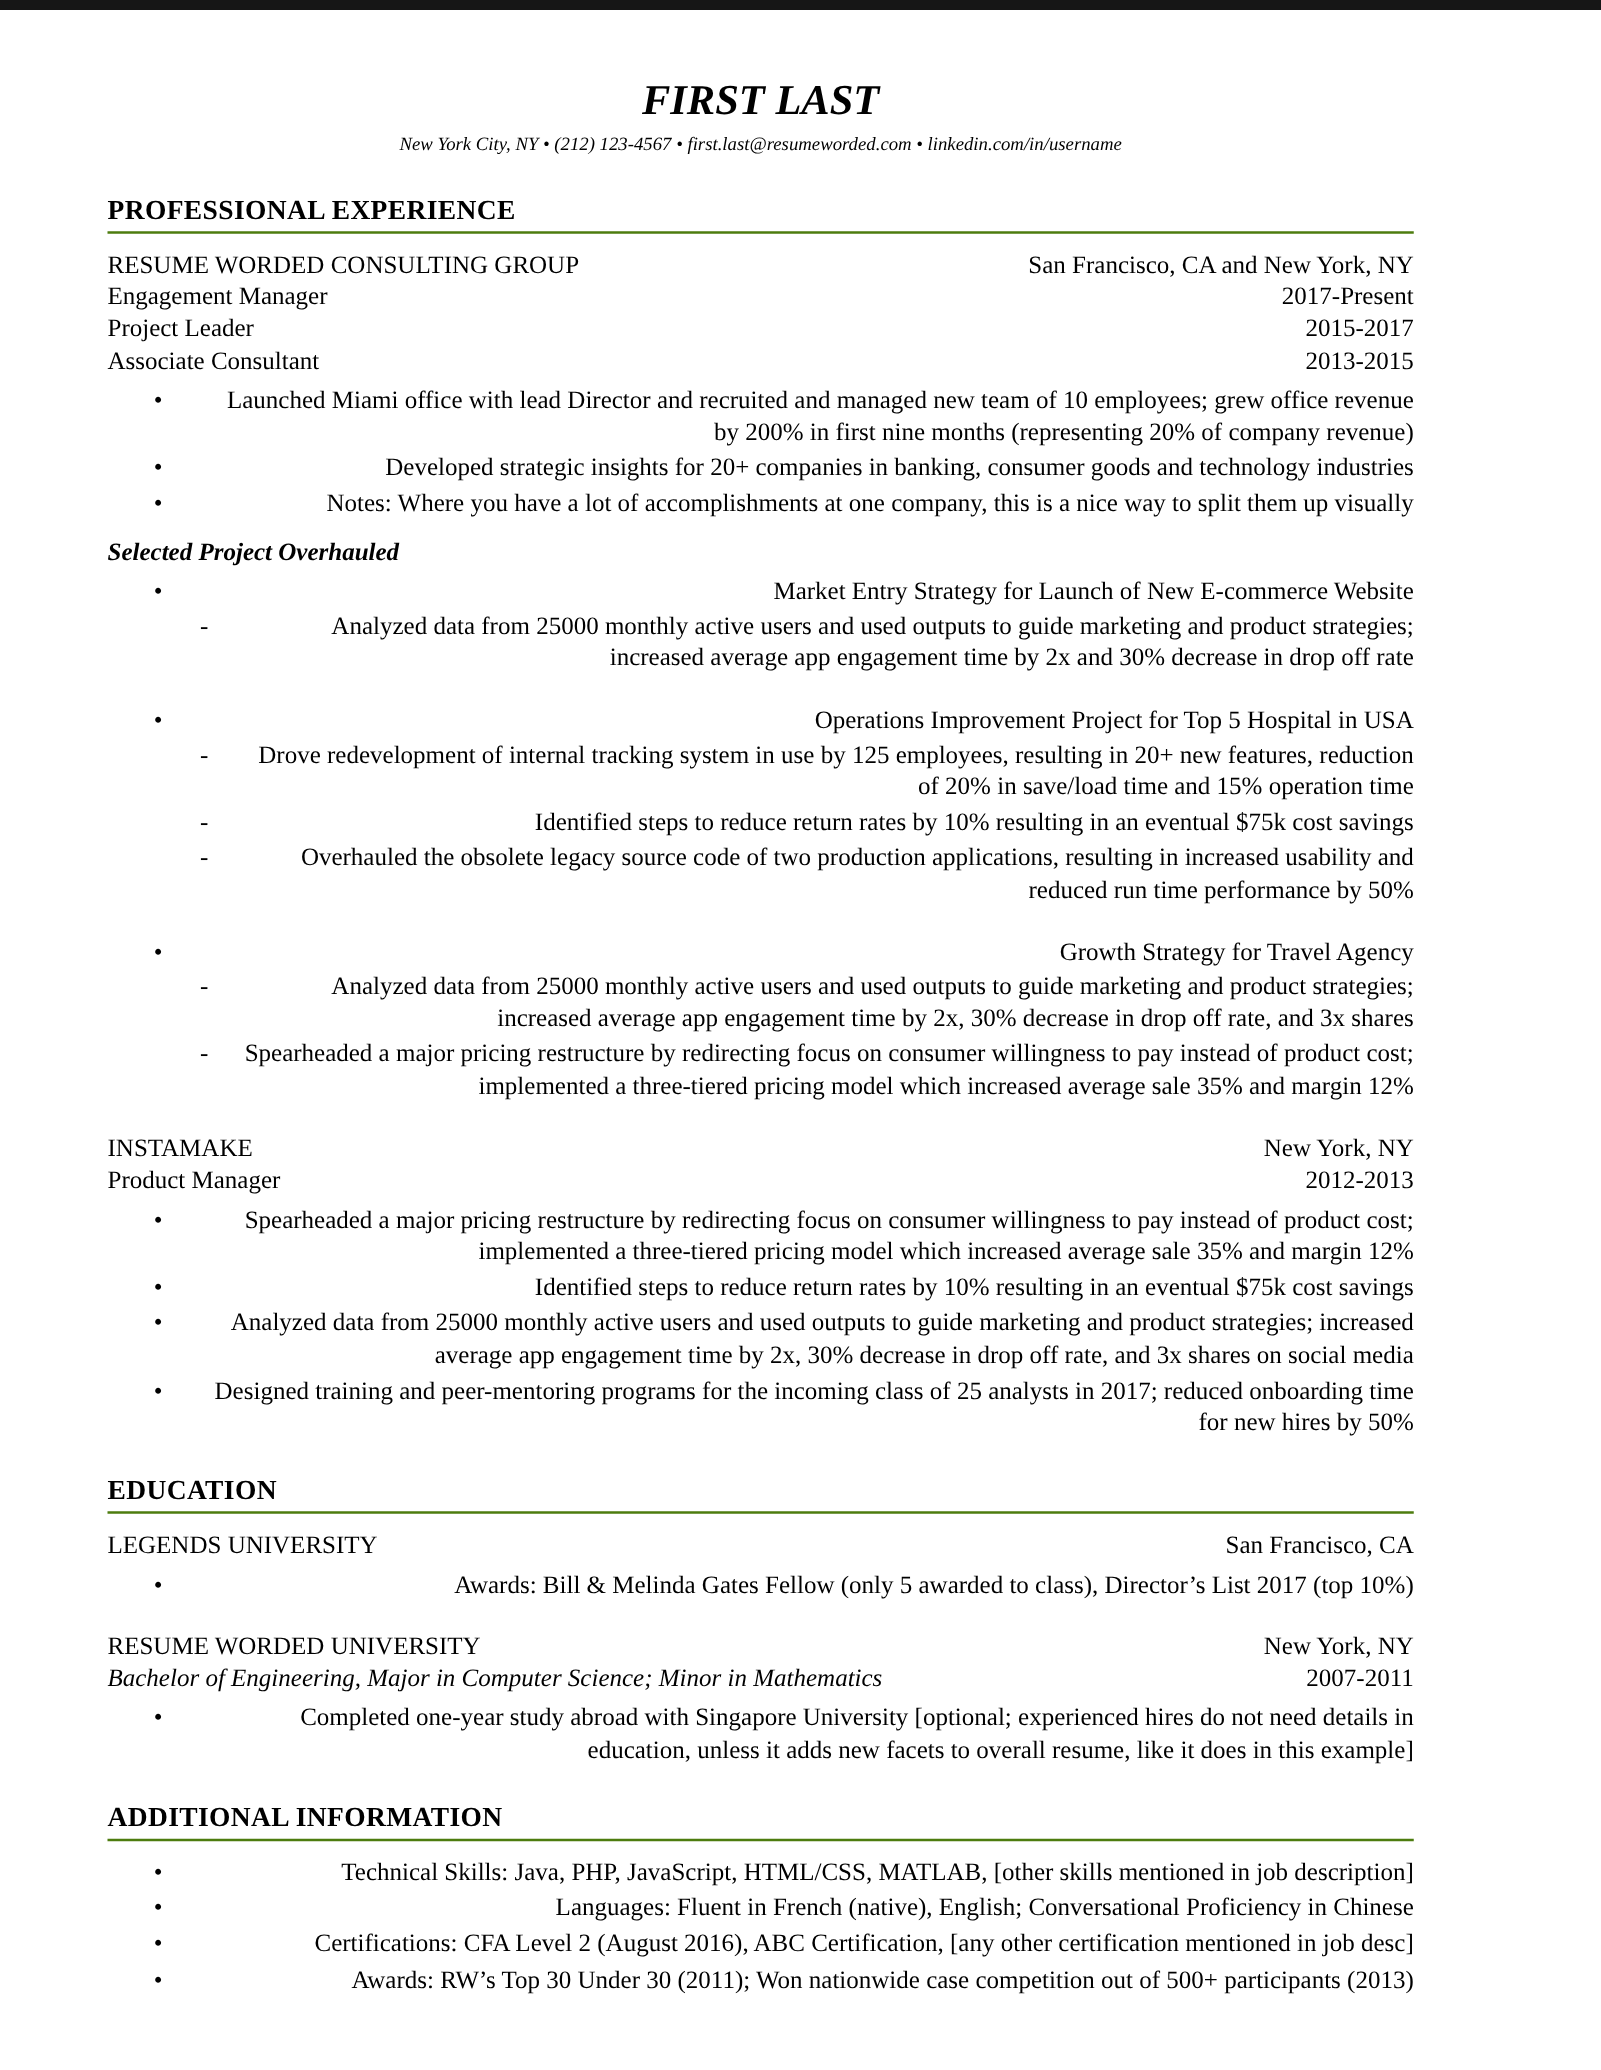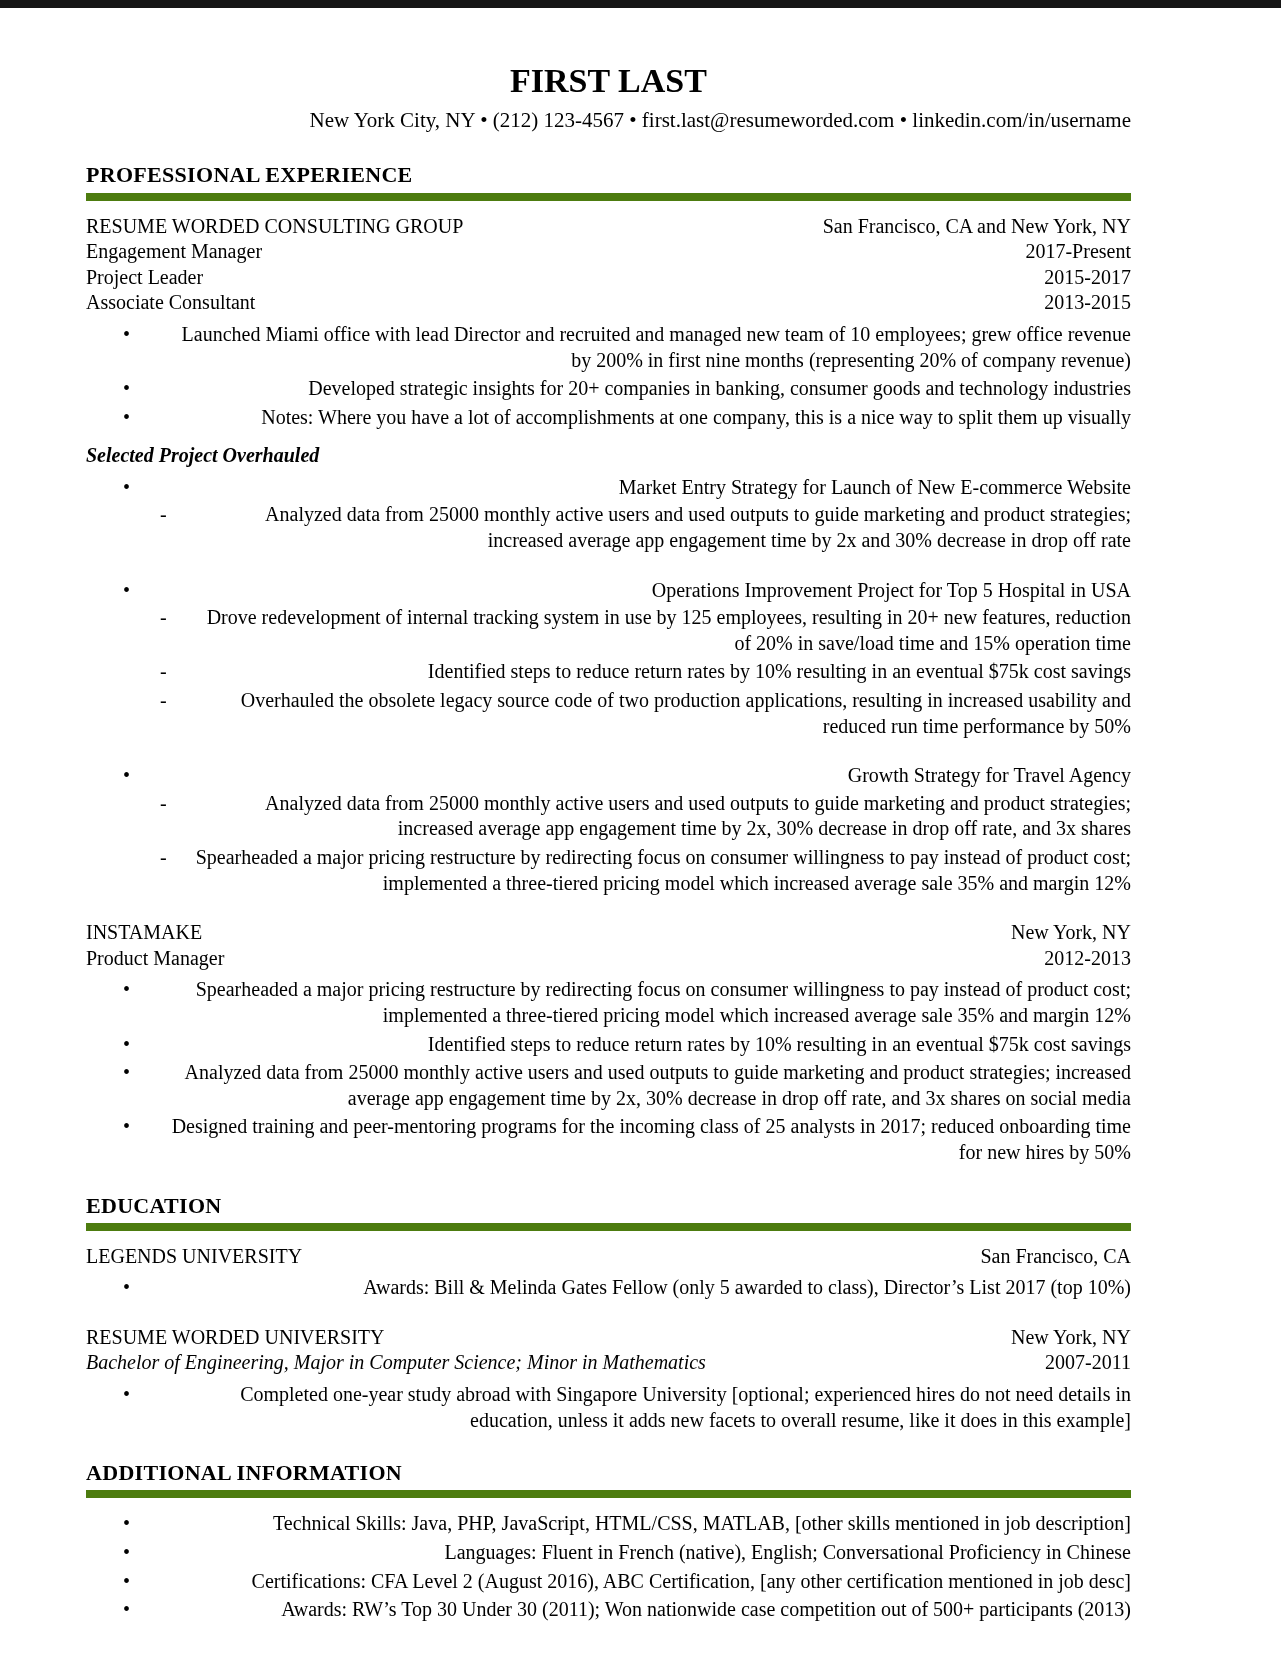--- a/index.html
+++ b/index.html
@@ -15,30 +15,30 @@
     overflow: hidden;
   }
   .top-bar {
     position: absolute;
     top: 0; left: 0;
     width: 100%; height: 8px;
     background: #161616;
   }
   .page { padding: 60px 150px 40px 86px; }
 
-  .header { text-align: center; margin-bottom: 28px; }
+  .header { text-align: center; margin-bottom: 28px; font-style: italic; }
   .name { font-size: 34px; font-weight: bold; line-height: 1.25; }
-  .contact { font-size: 21px; margin-top: 4px; text-align: right; }
+  .contact { font-size: 15px; margin-top: 4px; }
 
   .section { margin-bottom: 26px; }
   h2.section-heading {
     font-size: 22px;
     font-weight: bold;
     letter-spacing: 0.3px;
-    border-bottom: 8px solid #4d7c0f;
+    border-bottom: 2px solid #4d7c0f;
     padding-bottom: 3px;
     margin-bottom: 13px;
   }
 
   .entry { margin-bottom: 24px; }
   .row { display: flex; justify-content: space-between; font-weight: normal; }
   .row .left { padding-right: 20px; }
   .row .right { text-align: center; white-space: nowrap; }
   .row .italic { font-style: italic; }
 

